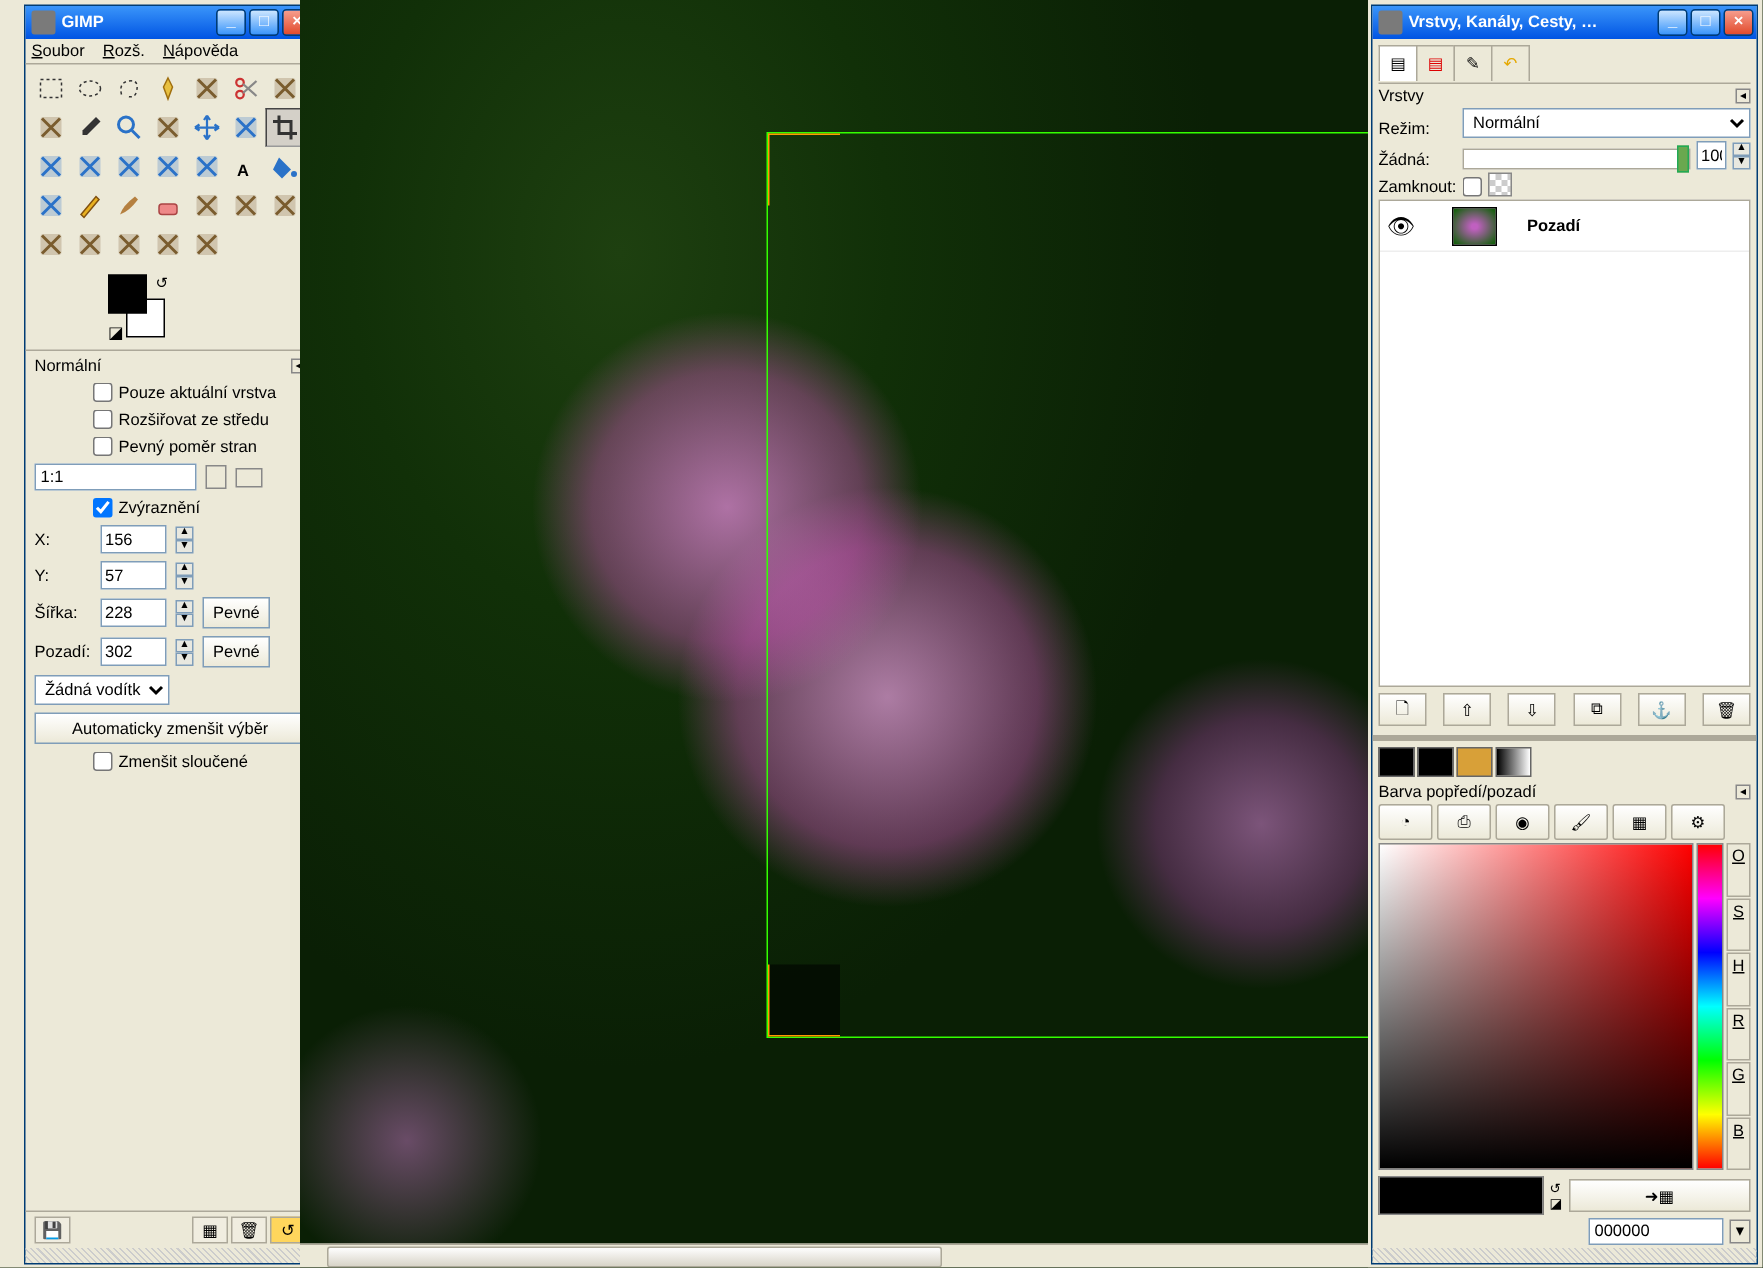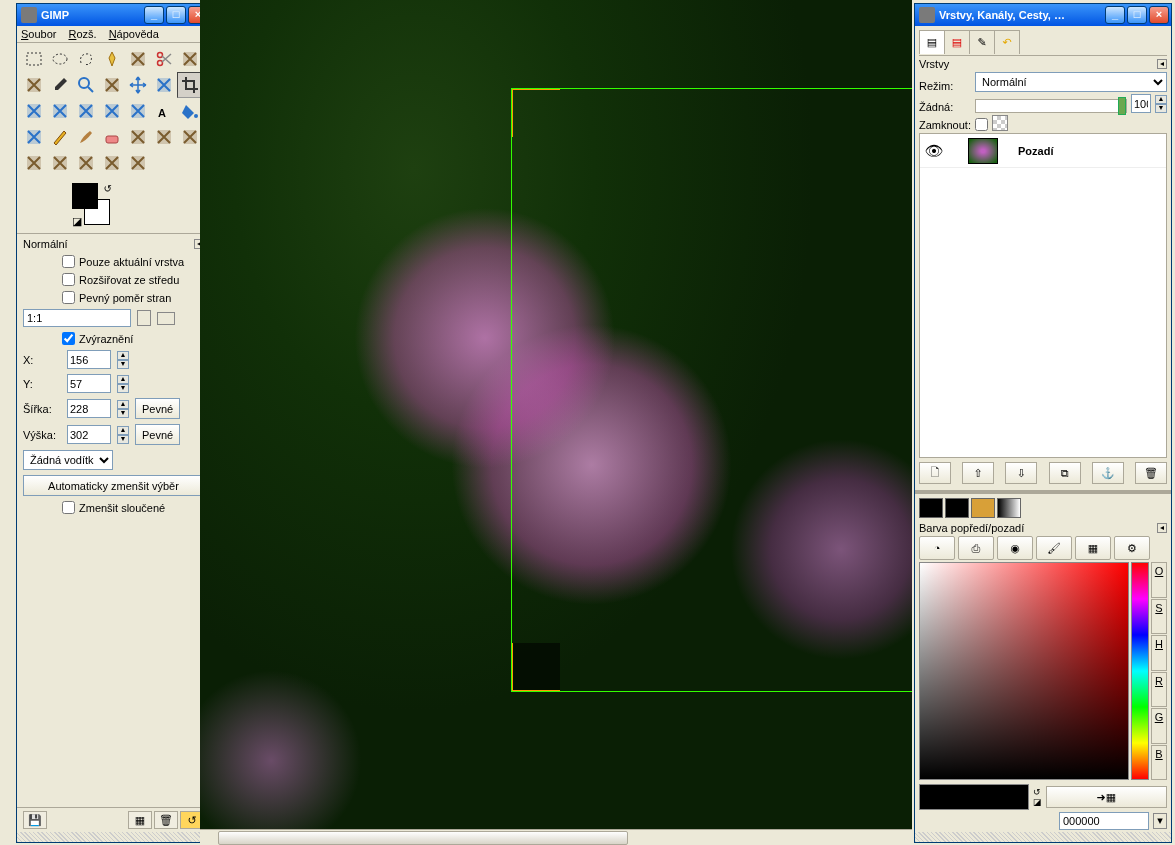--- a/index.html
+++ b/index.html
@@ -366,21 +366,21 @@
     <div class="labelrow">
       <label>Šířka:</label>
       <input class="numinput" value="228" style="">
       <div class="spinbtns">
           <div>▲</div>
           <div>▼</div>
         </div>
       <button class="btnstd">Pevné</button>
     </div>
     <div class="labelrow">
-      <label>Výška:</label>
+      <label>Pozadí:</label>
       <input class="numinput" value="302" style="">
       <div class="spinbtns">
           <div>▲</div>
           <div>▼</div>
         </div>
       <button class="btnstd">Pevné</button>
     </div>
     <div class="labelrow">
       <select class="selectstd" style="width:90px">
         <option>Žádná vodítka</option>

